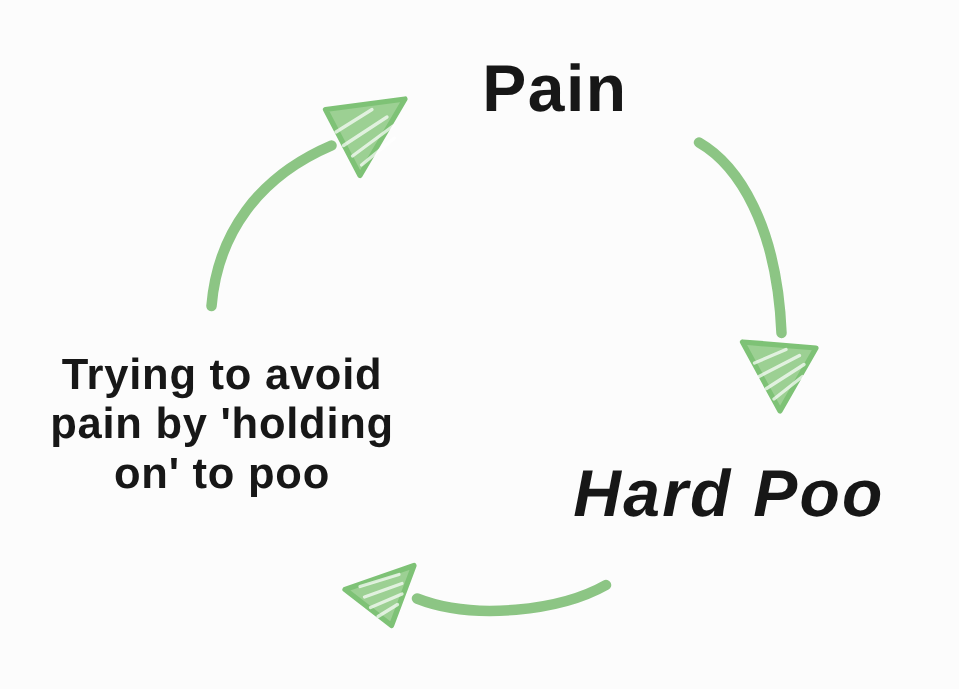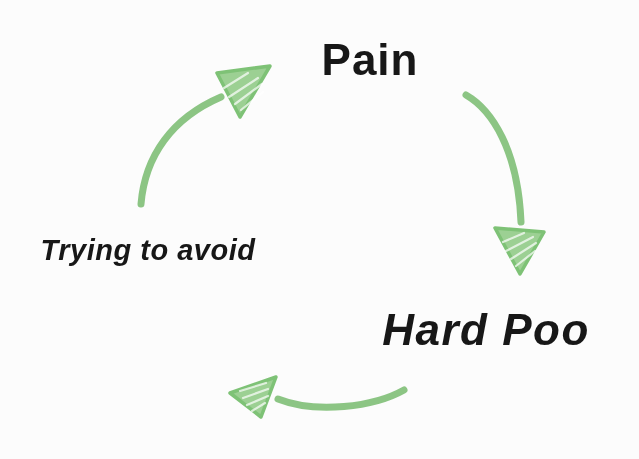--- a/index.html
+++ b/index.html
@@ -73,21 +73,20 @@
   .label-holding {
     left: 148px;
     top: 234px;
     font-size: 29px;
     line-height: 33px;
     letter-spacing: 0.5px;
     text-align: center;
   }
   .label-holding span {
     display: block;
-    font-style: italic;
   }
 </style>
 </head>
 <body>
 
 <div class="stage">
 
   <svg class="arrows" width="639" height="459" viewBox="0 0 639 459">
 
     <g>
@@ -108,15 +107,17 @@
       <path class="hatch" d="M 240 391 L 266 383 M 243 398 L 268 389 M 247 405 L 268 396 M 252 411 L 265 403"></path>
     </g>
   </svg>
 
   <div class="label label-pain">Pain</div>
 
   <div class="label label-hardpoo">Hard Poo</div>
 
   <div class="label label-holding">
     <span>Trying to avoid</span>
+    <span>pain by 'holding</span>
+    <span>on' to poo</span>
   </div>
 
 </div>
 
 </body></html>

